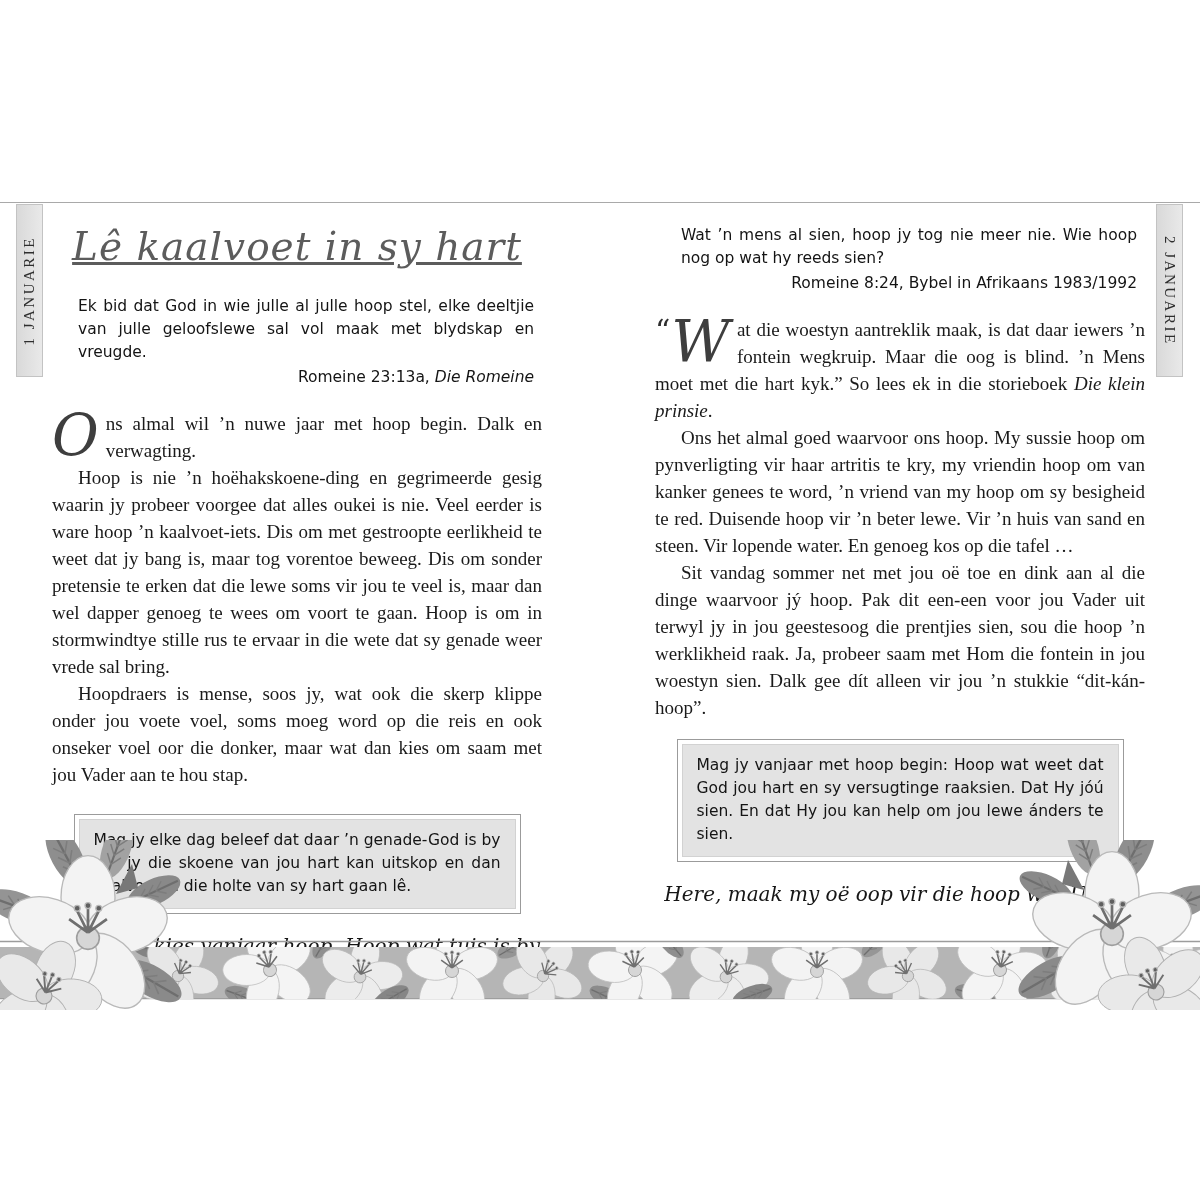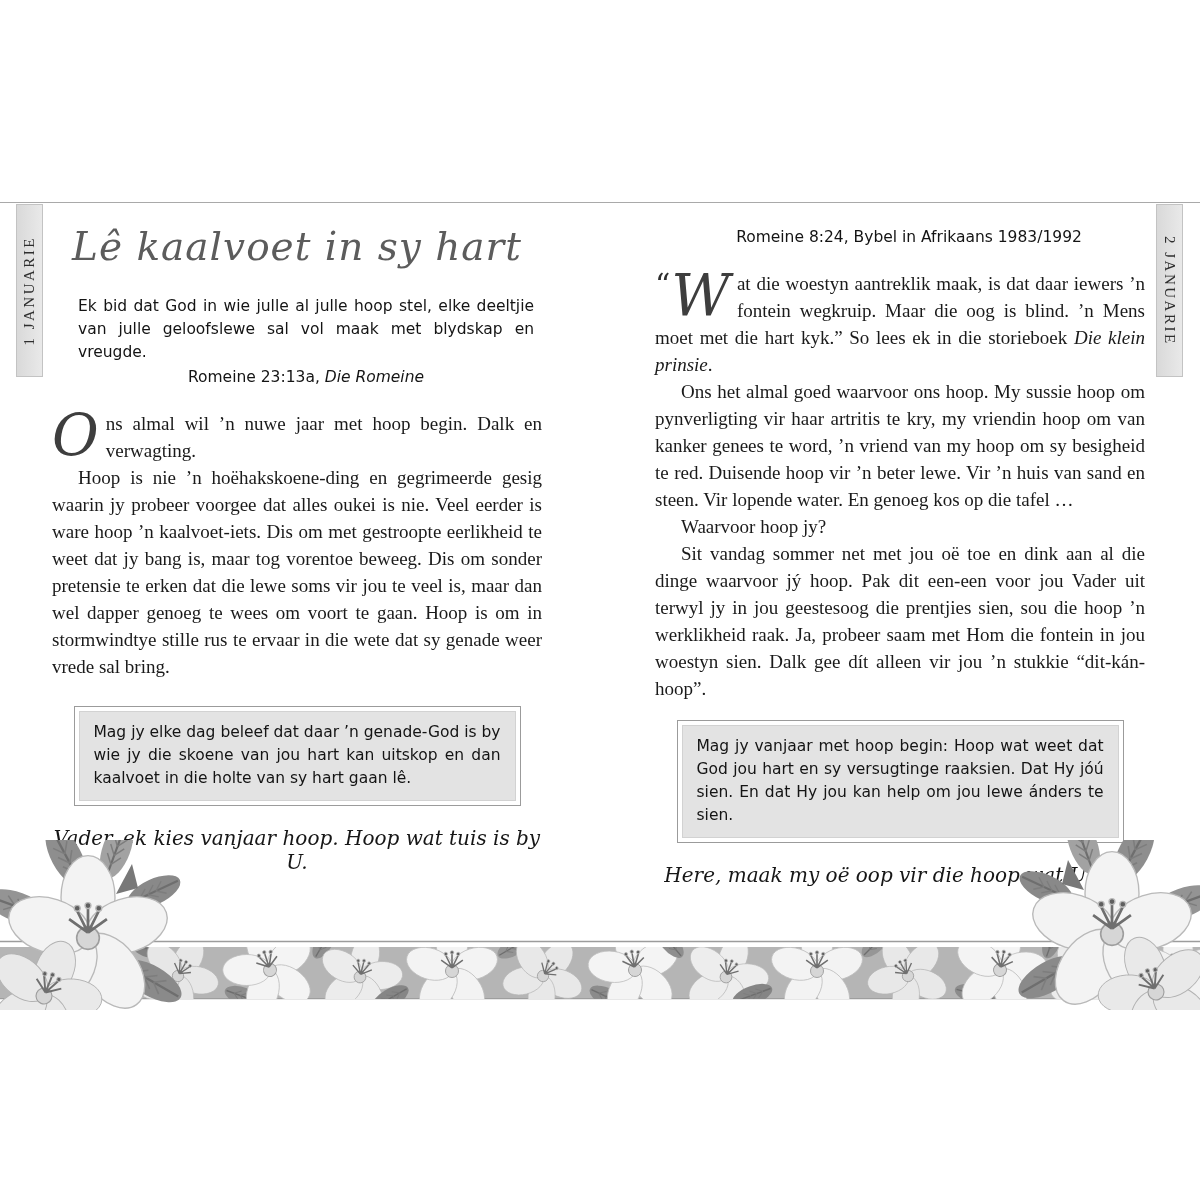--- a/index.html
+++ b/index.html
@@ -27,27 +27,28 @@
 
   
   .page{position:absolute;top:224px;width:490px;}
   .page-left{left:52px;}
   .page-right{left:655px;}
 
   .title{
     font-family:"DejaVu Serif",serif;font-style:italic;font-weight:normal;
     font-size:39px;color:#5c5c5c;text-align:center;margin:0 0 26px 0;letter-spacing:1px;
     white-space:nowrap;
+    text-decoration:underline;
   }
 
   .scripture{
     font-family:"DejaVu Sans",sans-serif;font-size:15.5px;line-height:23px;
     color:#141414;margin:0 8px 4px 26px;text-align:justify;
   }
-  .scripture .ref{text-align:center;margin:2px 0 0 0;}
+  .scripture .ref{text-align:right;margin:2px 0 0 0;}
   .scripture p{margin:0;}
 
   .body{margin-top:21px;font-size:19px;line-height:27px;text-align:justify;color:#1a1a1a;}
   .body p{margin:0;}
   .body p.indent{text-indent:26px;}
 
   .dc-wrap{float:left;margin:3px 7px 0 0;white-space:nowrap;}
   .dropcap{
     font-family:"DejaVu Serif",serif;font-style:italic;
     font-size:57px;line-height:44px;color:#3e3e3e;
@@ -95,39 +96,40 @@
     <h1 class="title">Lê kaalvoet in sy hart</h1>
 
     <div class="scripture">
       <p>Ek bid dat God in wie julle al julle hoop stel, elke deeltjie van julle geloofslewe sal vol maak met blydskap en vreugde.</p>
       <p class="ref"><span>Romeine 23:13a, </span><em>Die Romeine</em></p>
     </div>
 
     <div class="body">
       <p><span class="dc-wrap"><span class="dropcap">O</span></span><span>ns almal wil ’n nuwe jaar met hoop begin. Dalk en verwagting.</span></p>
       <p class="indent">Hoop is nie ’n hoëhakskoene-ding en gegrimeerde gesig waarin jy probeer voorgee dat alles oukei is nie. Veel eerder is ware hoop ’n kaalvoet-iets. Dis om met gestroopte eerlikheid te weet dat jy bang is, maar tog vorentoe beweeg. Dis om sonder pretensie te erken dat die lewe soms vir jou te veel is, maar dan wel dapper genoeg te wees om voort te gaan. Hoop is om in stormwindtye stille rus te ervaar in die wete dat sy genade weer vrede sal bring.</p>
+      <p class="indent">Hoopdraers is mense, soos jy, wat ook die skerp klippe onder jou voete voel, soms moeg word op die reis en ook onseker voel oor die donker, maar wat dan kies om saam met jou Vader aan te hou stap.</p>
     </div>
 
     <div class="bless">
       <div class="bless-inner">Mag jy elke dag beleef dat daar ’n genade-God is by wie jy die skoene van jou hart kan uitskop en dan kaalvoet in die holte van sy hart gaan lê.</div>
     </div>
 
     <p class="prayer">Vader, ek kies vanjaar hoop. Hoop wat tuis is by U.</p>
   </section>
 
   <section class="page page-right">
 
     <div class="scripture">
+      <p>Wat ’n mens al sien, hoop jy tog nie meer nie. Wie hoop nog op wat hy reeds sien?</p>
       <p class="ref">Romeine 8:24, Bybel in Afrikaans 1983/1992</p>
     </div>
 
     <div class="body">
       <p><span class="dc-wrap"><span class="qmark">“</span><span class="dropcap">W</span></span><span>at die woestyn aantreklik maak, is dat daar iewers ’n fontein wegkruip. Maar die oog is blind. ’n Mens moet met die hart kyk.” So lees ek in die storieboek </span><em>Die klein prinsie</em><span>.</span></p>
       <p class="indent">Ons het almal goed waarvoor ons hoop. My sussie hoop om pynverligting vir haar artritis te kry, my vriendin hoop om van kanker genees te word, ’n vriend van my hoop om sy besigheid te red. Duisende hoop vir ’n beter lewe. Vir ’n huis van sand en steen. Vir lopende water. En genoeg kos op die tafel …</p>
-      <p class="indent">Waarvoor hoop jy?</p>
       <p class="indent">Sit vandag sommer net met jou oë toe en dink aan al die dinge waarvoor jý hoop. Pak dit een-een voor jou Vader uit terwyl jy in jou geestesoog die prentjies sien, sou die hoop ’n werklikheid raak. Ja, probeer saam met Hom die fontein in jou woestyn sien. Dalk gee dít alleen vir jou ’n stukkie “dit-kán-hoop”.</p>
     </div>
 
     <div class="bless">
       <div class="bless-inner">Mag jy vanjaar met hoop begin: Hoop wat weet dat God jou hart en sy versugtinge raaksien. Dat Hy jóú sien. En dat Hy jou kan help om jou lewe ánders te sien.</div>
     </div>
 
     <p class="prayer">Here, maak my oë oop vir die hoop wat U gee.</p>
   </section>
 

